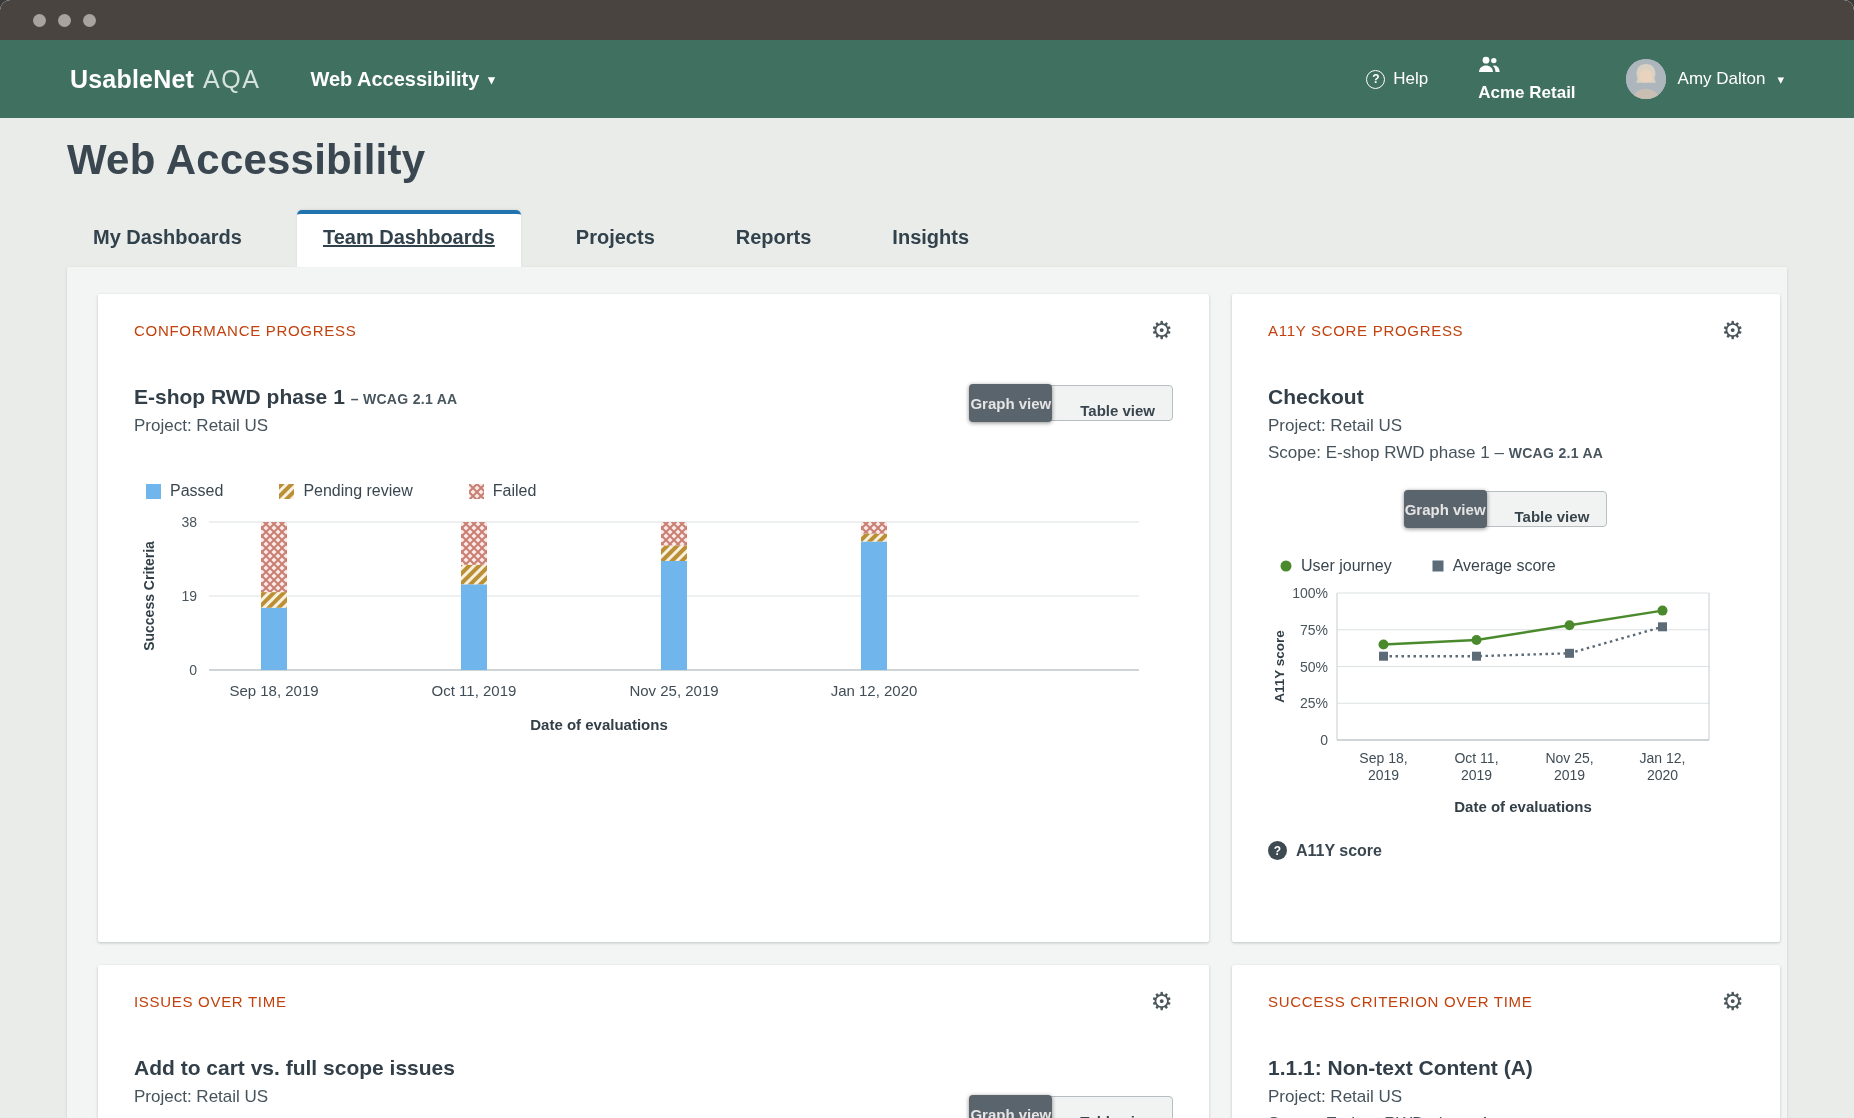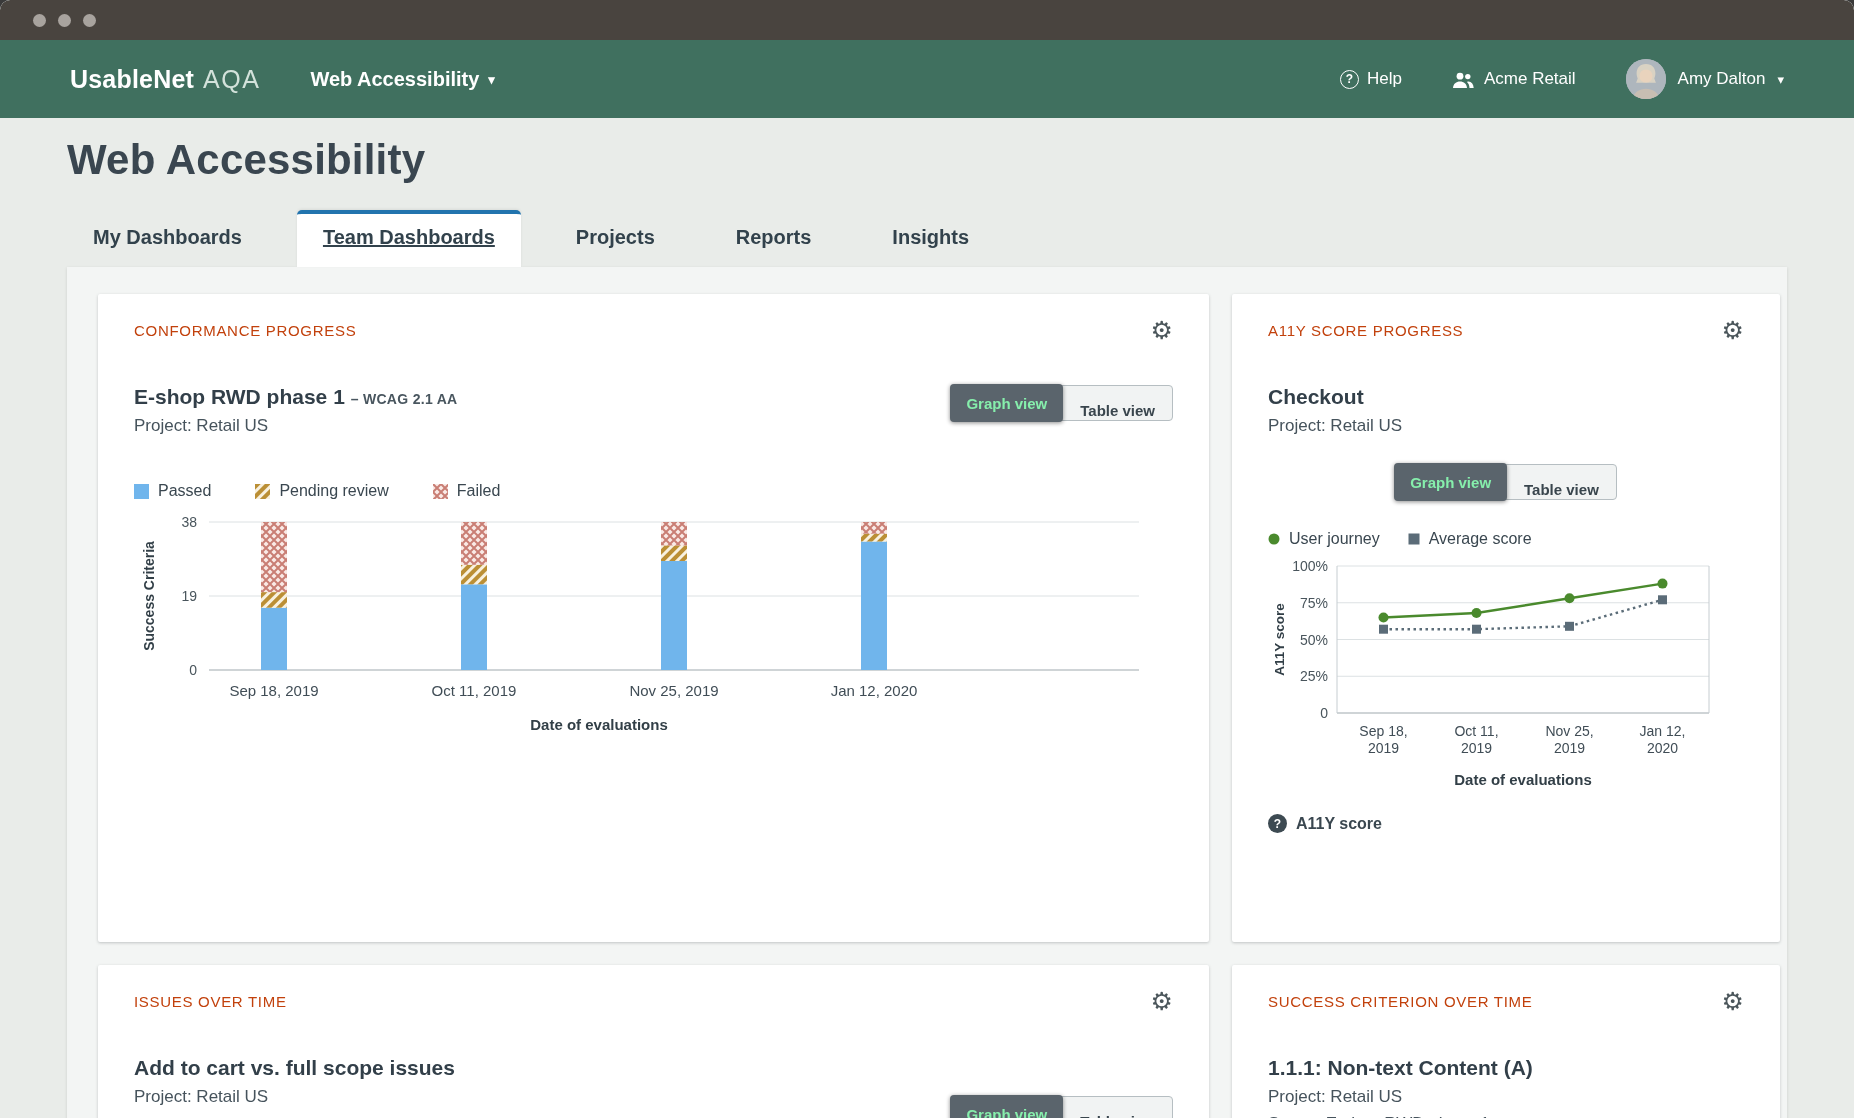--- a/index.html
+++ b/index.html
@@ -14,21 +14,21 @@
   
   .topbar { height:78px; background:#40705f; display:flex; align-items:center; padding:0 70px; color:#fff; }
   .brand { display:flex; align-items:center; gap:9px; font-size:25px; cursor:pointer; }
   .brand-bold { font-weight:700; letter-spacing:.2px; }
   .brand-light { font-weight:400; color:#d3e2db; letter-spacing:1.5px; }
   .product-menu { margin-left:50px; background:none; border:none; color:#fff; font-size:20px; font-weight:600; display:flex; align-items:center; gap:9px; font-family:inherit; cursor:pointer; }
   .caret { font-size:13px; line-height:1; }
   .topbar-right { margin-left:auto; display:flex; align-items:center; gap:50px; }
   .help-item { display:flex; align-items:center; gap:8px; font-size:17px; cursor:pointer; }
   .help-circle { width:19px; height:19px; border:1.5px solid #fff; border-radius:50%; display:inline-flex; align-items:center; justify-content:center; font-size:12px; font-weight:700; }
-  .account { display:flex; align-items:flex-end; gap:10px; font-size:17px; font-weight:400; cursor:pointer; }
+  .account { display:flex; align-items:flex-start; gap:10px; font-size:17px; font-weight:700; cursor:pointer;flex-direction:column; }
   .user { display:flex; align-items:center; gap:12px; font-size:17px; font-weight:400; cursor:pointer; }
   .avatar { width:40px; height:40px; border-radius:50%; overflow:hidden; display:inline-block; background:#aeb6bd; }
 
   main { padding:0 67px; }
   .page-title { margin-top:18px; font-size:42px; font-weight:600; color:#3a4650; letter-spacing:.2px; }
 
   
   .tabs { display:flex; margin-top:26px; align-items:flex-start; position:relative; z-index:2;gap:29px; }
   .tab { font-family:inherit; background:none; border:none; font-size:20px; font-weight:700; color:#32424c; padding:16px 26px 18px; cursor:pointer; white-space:nowrap; }
   .tab.active { background:#fff; border-top:4px solid #2274ae; border-radius:5px 5px 0 0; padding-top:12px; box-shadow:0 -1px 3px rgba(0,0,0,.07);text-decoration:underline; }
@@ -44,27 +44,27 @@
   .gear { background:none; border:none; font-size:25px; color:#4b565b; cursor:pointer; line-height:1; font-family:"DejaVu Sans", sans-serif; padding:0; }
   .title-row { display:flex; justify-content:space-between; align-items:flex-start; margin-top:42px; }
   .scope-title { font-size:21px; font-weight:700; color:#323f49; }
   .suffix { font-size:14px; font-weight:700; color:#49565f; letter-spacing:.3px; }
   .meta-line { font-size:17px; color:#46535c; margin-top:7px; }
   h3.mt { margin-top:42px; }
 
   
   .toggle { display:inline-flex; border:1px solid #b6bec2; border-radius:4px; background:#f1f3f3; height:36px; align-items:stretch; }
   .toggle .opt { font-family:inherit; font-size:15px; font-weight:700; padding:16px 17px; border:none; background:transparent; color:#39454d; cursor:pointer; border-radius:4px; }
-  .toggle .opt.active { background:#5a646c; color:#86efac; box-shadow:0 1px 4px rgba(0,0,0,.45); margin:-2px 0 -2px -2px; padding:0 16px; }
+  .toggle .opt.active { background:#5a646c; color:#e5e5e5; box-shadow:0 1px 4px rgba(0,0,0,.45); margin:-2px 11px -2px -2px; padding:0 1px; }
   .toggle-offset { margin-top:40px; }
   .toggle-row-center { display:flex; justify-content:center; margin-top:28px; }
 
   .legend { display:flex; gap:44px; margin-top:46px; align-items:center; }
   .legend.compact { gap:28px; margin-top:30px; justify-content:flex-start; }
-  .legend-item { display:inline-flex; align-items:center; gap:9px; font-size:16px; color:#3a4750; }
+  .legend-item { display:inline-flex; align-items:center; gap:9px; font-size:16px; color:#3a4750;margin-left:12px; }
   .legend-item svg { display:block; }
 
   .chart { margin-top:12px; }
   .chart-sm { margin-top:8px; }
 
   .footnote { display:flex; align-items:center; gap:9px; font-size:16px; font-weight:600; color:#3a4750; cursor:pointer; margin-top:14px; }
   .qmark { width:19px; height:19px; border-radius:50%; background:#3d4a52; color:#fff; display:inline-flex; align-items:center; justify-content:center; font-size:12px; font-weight:700; flex:none; }
 </style>
 </head>
 <body>
@@ -218,20 +218,24 @@
               </svg></div>
         </section>
 
         <section class="card row1">
           <div class="card-head">
             <h2 class="card-heading">A11Y SCORE PROGRESS</h2>
             <button class="gear">⚙</button>
           </div>
           <h3 class="scope-title mt">Checkout</h3>
           <div class="meta-line">Project: Retail US</div>
+          <div class="meta-line">
+            <span>Scope: E-shop RWD phase 1 –</span>
+            <span class="suffix">WCAG 2.1 AA</span>
+          </div>
           <div class="toggle-row-center">
             <div class="toggle">
               <button class="opt active">Graph view</button>
               <button class="opt">Table view</button>
             </div>
           </div>
           <div class="legend compact" id="legend-a11y">
               <span class="legend-item">
                 <svg width="12" height="12">
                   <circle cx="6" cy="6" r="5.5" fill="#4a8a2d"></circle>

